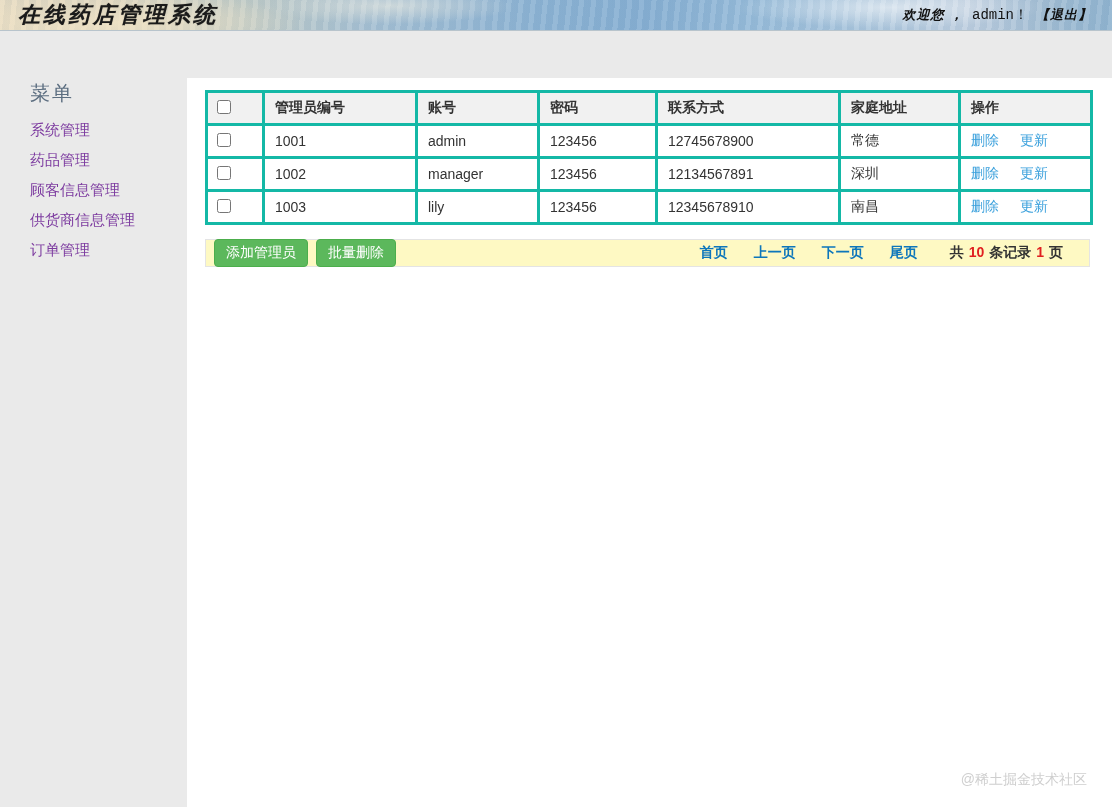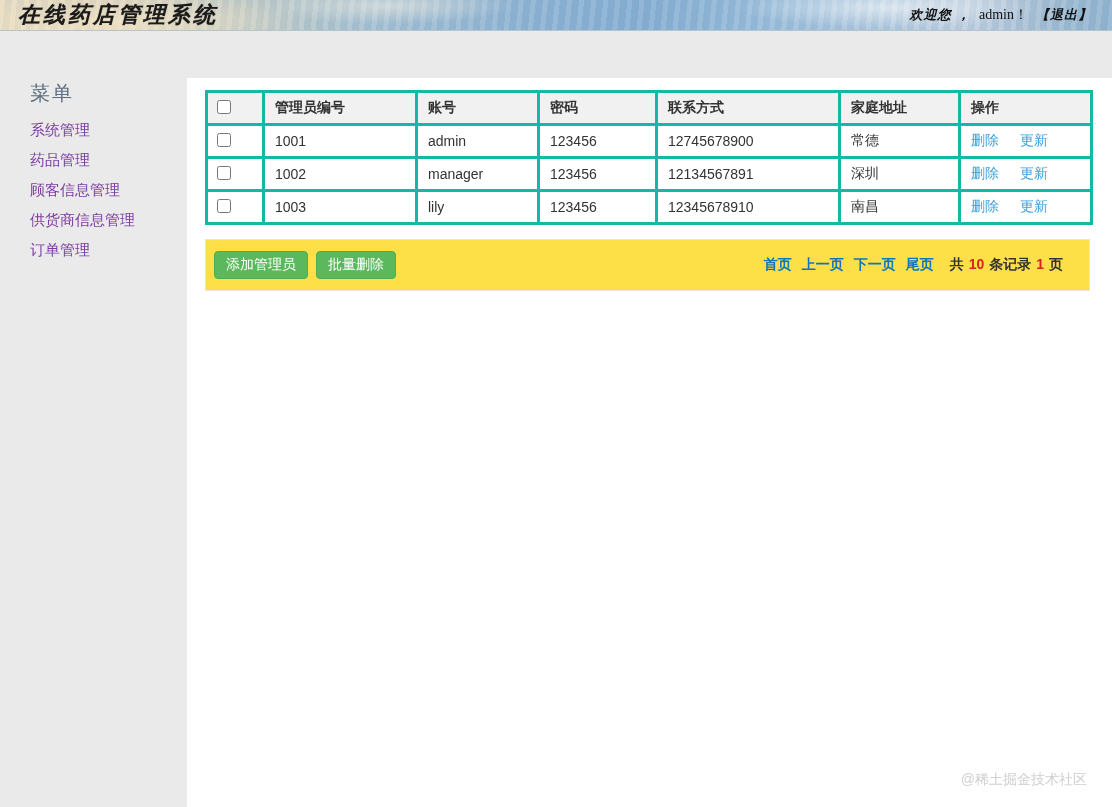--- a/index.html
+++ b/index.html
@@ -28,21 +28,21 @@
     font-style:italic; font-weight:bold;
     font-size:22px; color:#1a1a1a;
     letter-spacing:3px;
     text-shadow:0 0 1px rgba(0,0,0,0.4);
   }
   .header-right {
     margin-right:20px; font-size:13px; font-weight:bold; color:#111;
     display:flex; align-items:center; gap:8px;
   }
   .header-right .cn { font-family:"DejaVu Serif", serif; font-style:italic; letter-spacing:1px; }
-  .header-right .user { font-family:Liberation Serif, serif; font-style:normal; font-size:14px; font-weight:normal; }
+  .header-right .user { font-family:Liberation Mono, monospace; font-style:normal; font-size:14px; font-weight:normal; }
   .logout-link { cursor:pointer; }
   
   .sidebar { position:absolute; left:0; top:48px; width:221px; bottom:0; background:#eaeaea; }
   .menu-heading {
     margin:32px 0 0 30px;
     font-family:"DejaVu Serif", serif;
     font-size:20px; color:#5c6e80; letter-spacing:2px;
   }
   .menu-list { list-style:none; margin:14px 0 0 30px; }
   .menu-list li { margin-bottom:11px; }
@@ -63,31 +63,31 @@
     text-align:left; vertical-align:middle; font-weight:normal;
     overflow:hidden; white-space:nowrap;
   }
   .admin-table th { background:#f1f1f1; font-weight:bold; color:#333; }
   .admin-table td.chk, .admin-table th.chk { padding-left:9px; }
   .admin-table input[type="checkbox"] { width:14px; height:14px; cursor:pointer; }
   .action-link { color:#3aa0dc; text-decoration:none; cursor:pointer; }
   .action-link + .action-link { margin-left:21px; }
   
   .footer-bar {
-    width:885px; margin-top:14px; height:52px; background:#fde047;
+    width:885px; margin-top:14px; height:28px; background:#fef9c3;
     border:1px solid #e4e4e4;
     display:flex; align-items:center; justify-content:space-between;
   }
   .btn-group { display:flex; gap:8px; margin-left:8px; }
   .btn-green {
     background:#5cb85c; border:1px solid #4cae4c; border-radius:4px;
     color:#fff; font-size:14px; padding:4px 11px; cursor:pointer;
     font-family:"Liberation Sans", sans-serif;
   }
-  .pager { margin-right:26px; display:flex; align-items:center; gap:10px; font-size:14px; font-weight:bold; }
+  .pager { margin-right:26px; display:flex; align-items:center; gap:26px; font-size:14px; font-weight:bold; }
   .pager a { color:#0d76bb; text-decoration:none; cursor:pointer; }
   .pager .stat { color:#333; display:flex; gap:5px; margin-left:6px; }
   .pager .num { color:#e02020; }
   
   .watermark {
     position:absolute; right:25px; bottom:18px;
     color:#cfcfcf; font-size:14px;
   }
 </style>
 </head>

